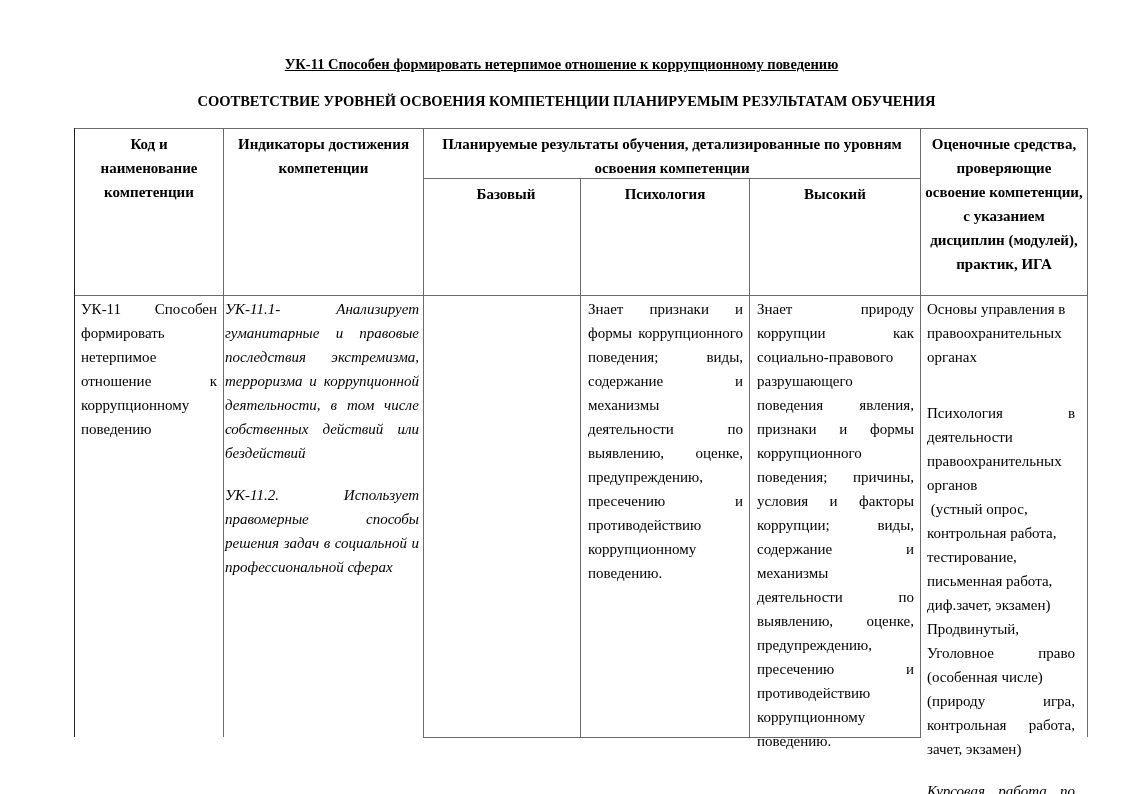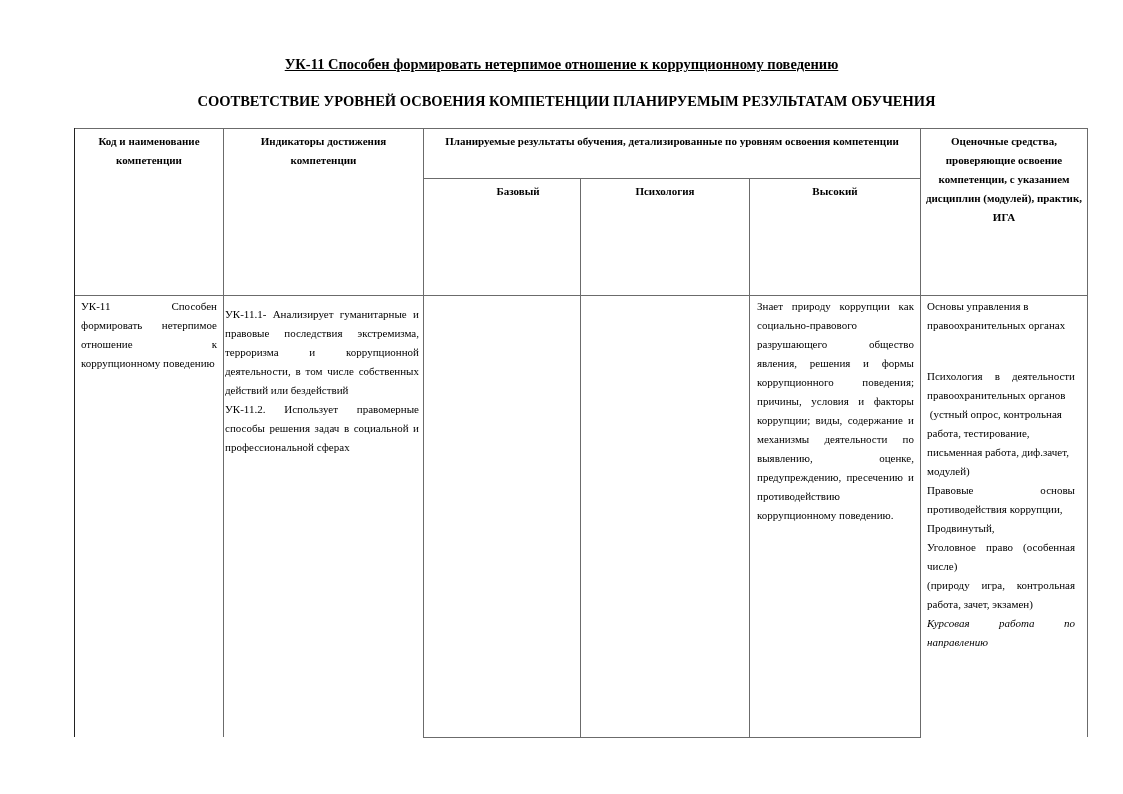--- a/index.html
+++ b/index.html
@@ -12,26 +12,26 @@
     font-weight: bold; font-size: 14.5px; text-decoration: underline;
   }
   .doc-subtitle {
     position: absolute; top: 93px; left: 0; width: 1133px; text-align: center;
     font-weight: bold; font-size: 14.5px;
   }
   .grid { position: absolute; left: 0; top: 0; width: 1123px; height: 794px; }
   .line { position: absolute; background: #6b6b6b; }
   .line.dark { background: #222; }
   .cell {
-    position: absolute; box-sizing: border-box; font-size: 11px; line-height: 19px;
+    position: absolute; box-sizing: border-box; font-size: 15px; line-height: 24px;
   }
   .hdr { font-weight: bold; text-align: center; padding: 2px 4px; }
   .body-text { text-align: justify; padding: 0 3px 0 6px; }
   .body-text p { margin: 0; }
-  .body-text .gap { }
+  .body-text .gap { margin-top: 18px; }
   .just-line { text-align: justify; text-align-last: justify; display: block; }
 </style>
 </head>
 <body>
 
 <div class="doc-title">УК-11 Способен формировать нетерпимое отношение к коррупционному поведению</div>
 <div class="doc-subtitle">СООТВЕТСТВИЕ УРОВНЕЙ ОСВОЕНИЯ КОМПЕТЕНЦИИ ПЛАНИРУЕМЫМ РЕЗУЛЬТАТАМ ОБУЧЕНИЯ</div>
 
 <div class="grid">
 
@@ -44,39 +44,41 @@
   <div class="line" style="left:223px; top:128px; width:1px; height:609px;"></div>
   <div class="line" style="left:423px; top:128px; width:1px; height:610px;"></div>
   <div class="line" style="left:580px; top:178px; width:1px; height:560px;"></div>
   <div class="line" style="left:749px; top:178px; width:1px; height:560px;"></div>
   <div class="line" style="left:920px; top:128px; width:1px; height:610px;"></div>
   <div class="line" style="left:1087px; top:128px; width:1px; height:609px;"></div>
 
   <div class="cell hdr" style="left:80px; top:130px; width:138px;">Код и наименование компетенции</div>
   <div class="cell hdr" style="left:224px; top:130px; width:199px;">Индикаторы достижения компетенции</div>
   <div class="cell hdr" style="left:430px; top:130px; width:484px;">Планируемые результаты обучения, детализированные по уровням освоения компетенции</div>
-  <div class="cell hdr" style="left:440px; top:180px; width:156px;">Базовый</div>
+  <div class="cell hdr" style="left:428px; top:180px; width:156px;">Базовый</div>
   <div class="cell hdr" style="left:581px; top:180px; width:168px;">Психология</div>
   <div class="cell hdr" style="left:921px; top:130px; width:166px;">Оценочные средства, проверяющие освоение компетенции, с указанием дисциплин (модулей), практик, ИГА</div>
   <div class="cell hdr" style="left:750px; top:180px; width:170px;">Высокий</div>
 
   <div class="cell body-text" style="left:75px; top:297px; width:148px; padding-left:6px; padding-right:6px;">
     <p>УК-11 Способен формировать нетерпимое отношение к коррупционному поведению</p>
   </div>
-  <div class="cell body-text" style="left:224px; top:305px; width:200px; padding-left:1px; padding-right:5px;">
+  <div class="cell body-text" style="left:224px; top:297px; width:200px; padding-left:1px; padding-right:5px;font-style:italic;">
     <p>УК-11.1- Анализирует гуманитарные и правовые последствия экстремизма, терроризма и коррупционной деятельности, в том числе собственных действий или бездействий</p>
     <p class="gap">УК-11.2. Использует правомерные способы решения задач в социальной и профессиональной сферах</p>
   </div>
   <div class="cell body-text" style="left:424px; top:297px; width:156px;"></div>
+  <div class="cell body-text" style="left:581px; top:297px; width:168px; padding-left:7px; padding-right:6px;">
+    <p>Знает признаки и формы коррупционного поведения; виды, содержание и механизмы деятельности по выявлению, оценке, предупреждению, пресечению и противодействию коррупционному поведению.</p>
+  </div>
   <div class="cell body-text" style="left:750px; top:297px; width:170px; padding-left:7px; padding-right:6px;">
-    <p>Знает природу коррупции как социально-правового разрушающего общество явления, решения и формы коррупционного поведения; причины, условия и факторы коррупции; виды, содержание и механизмы деятельности по выявлению, оценке, предупреждению, пресечению и противодействию коррупционному поведению.</p>
+    <p>Знает природу коррупции как социально-правового разрушающего поведения явления, признаки и формы коррупционного поведения; причины, условия и факторы коррупции; виды, содержание и механизмы деятельности по выявлению, оценке, предупреждению, пресечению и противодействию коррупционному поведению.</p>
   </div>
   <div class="cell body-text" style="left:921px; top:297px; width:167px; padding-left:6px; padding-right:13px; text-align:left;">
     <p>Основы управления в правоохранительных органах</p>
     <p class="just-line" style="text-align-last:left;margin-top:32px;">Психология в деятельности правоохранительных органов</p>
-    <p style="white-space:pre-wrap;"> (устный опрос, контрольная работа, тестирование, письменная работа, диф.зачет, модулей)</p>
-    <p style="text-align:justify;">Правовые основы противодействия коррупции,</p>
+    <p style="white-space:pre-wrap;"> (устный опрос, контрольная работа, тестирование, письменная работа, диф.зачет, экзамен)</p>
     <p>Продвинутый,</p>
     <p style="text-align:justify;">Уголовное право (особенная числе)</p>
     <p style="text-align:justify;">(природу игра, контрольная работа, зачет, экзамен)</p>
     <p class="gap" style="text-align:justify;font-style:italic;">Курсовая работа по направлению</p>
   </div>
 </div>
 
 </body></html>

